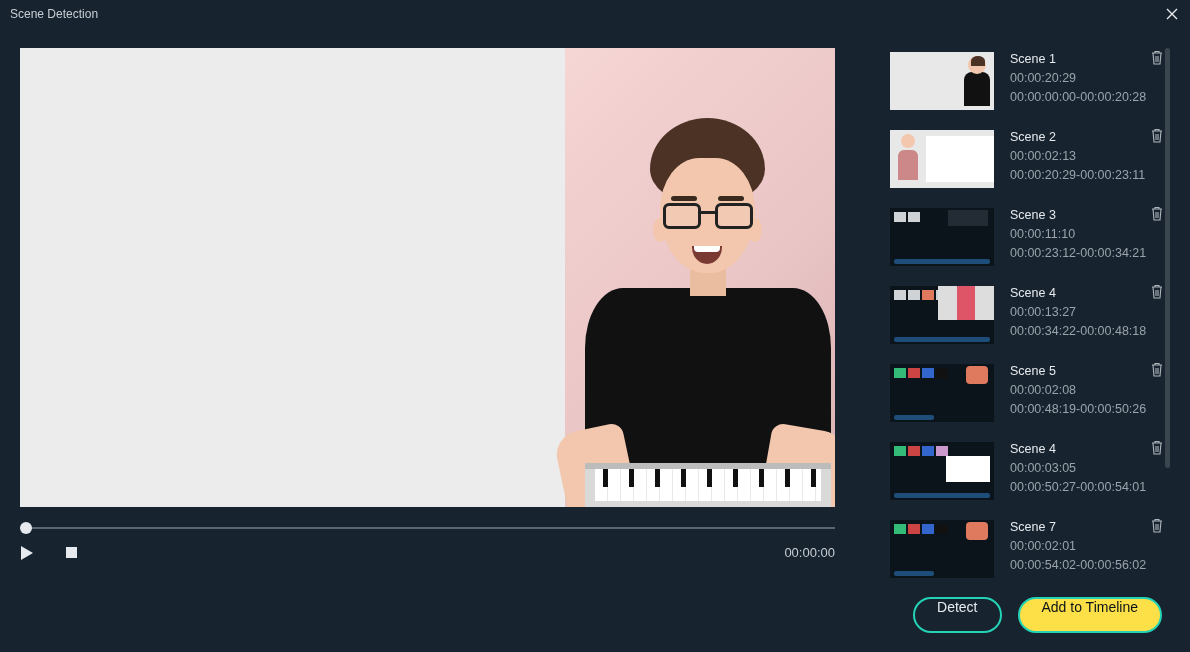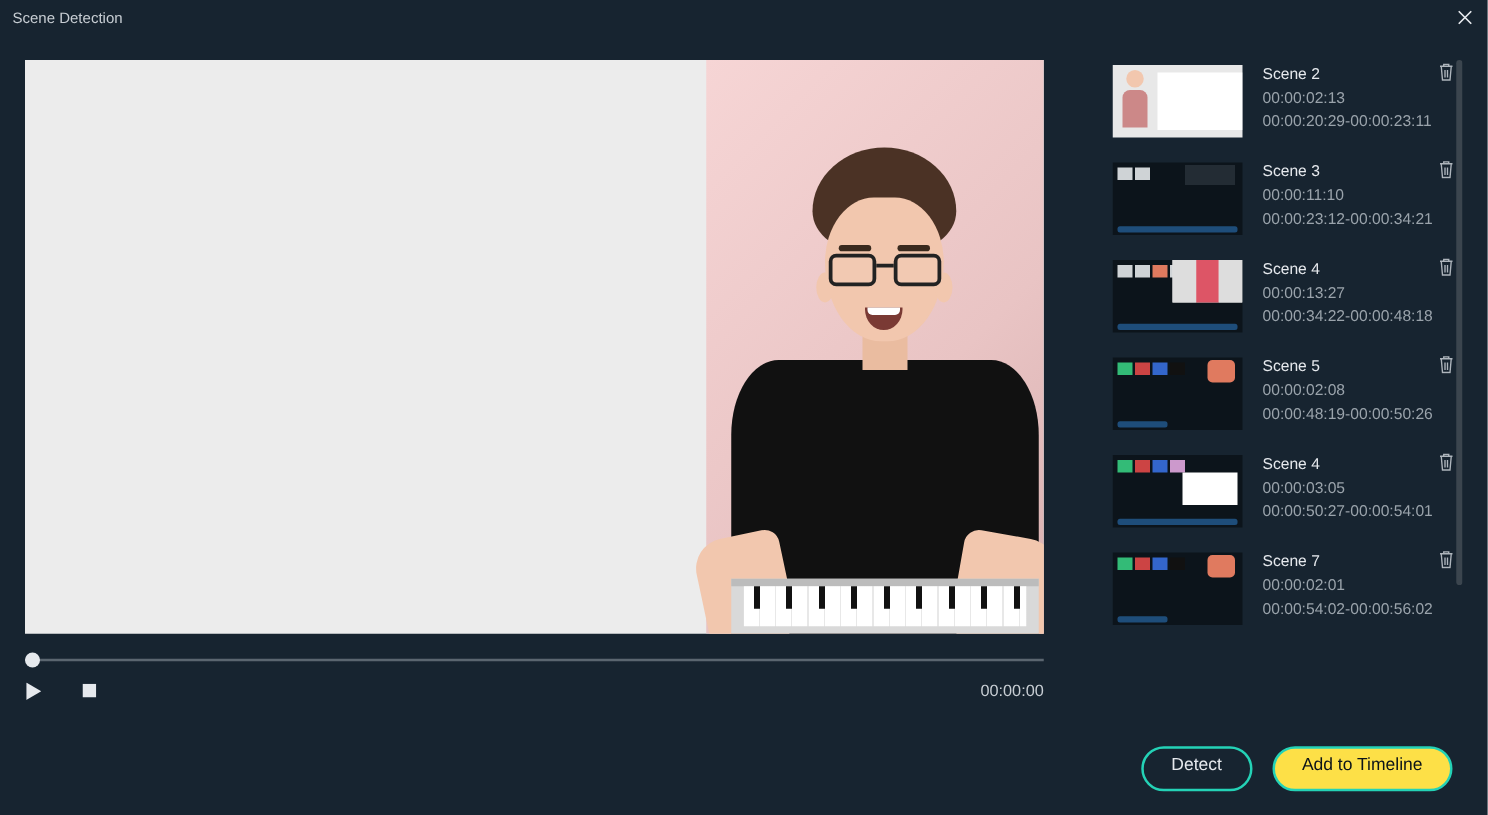--- a/index.html
+++ b/index.html
@@ -142,22 +142,22 @@
 .whiteblock{position:absolute;top:14px;right:4px;width:44px;height:26px;background:#fff;}
 .mini-heart{position:absolute;top:2px;right:6px;width:22px;height:18px;background:#e07a5f;border-radius:4px;}
 
 
 .footer {
   height: 64px;
   display:flex; justify-content:flex-end; align-items:center; gap:16px;
   padding: 0 28px 10px 0;
 }
 .btn {
-  height:36px; padding:12px 22px; border-radius:20px;
-  font-size:14px; display:flex; align-items:flex-end; cursor:pointer;
+  height:36px; padding:0 22px; border-radius:20px;
+  font-size:14px; display:flex; align-items:flex-start; cursor:pointer;
   border:2px solid #24d2b6;
 }
 .btn.outline { background:transparent; color:#e6e9ed; }
 .btn.filled  { background:#fde047; color:#0b1319; }
 </style>
 </head>
 <body>
 
 <div class="window">
 
@@ -222,20 +222,40 @@
           </span>
         </div>
         <span>00:00:00</span>
       </div>
 
     </div>
 
     <div class="scene-col">
       <div class="scene-scroll">
 
+        <div class="scene-item">
+          <div class="thumb">
+            <div class="t1-man">
+                <div class="h">
+                  <div class="hh"></div>
+                </div>
+                <div class="b"></div>
+              </div>
+          </div>
+          <div class="scene-meta">
+            <span class="scene-title">Scene 1</span>
+            <span class="scene-dur">00:00:20:29</span>
+            <span class="scene-range">00:00:00:00-00:00:20:28</span>
+          </div>
+          <span class="trash">
+            <svg width="14" height="15" viewBox="0 0 14 15">
+                <path d="M2 3h10M5 3V1.5h4V3M3 3l1 11h6l1-11M6 6v6M8 6v6" stroke-width="1.1"></path>
+              </svg>
+          </span>
+        </div>
 
         <div class="scene-item">
           <div class="thumb">
             <div class="t2-man">
                 <div class="h"></div>
                 <div class="b"></div>
               </div>
             <div class="t2-white"></div>
           </div>
           <div class="scene-meta">

